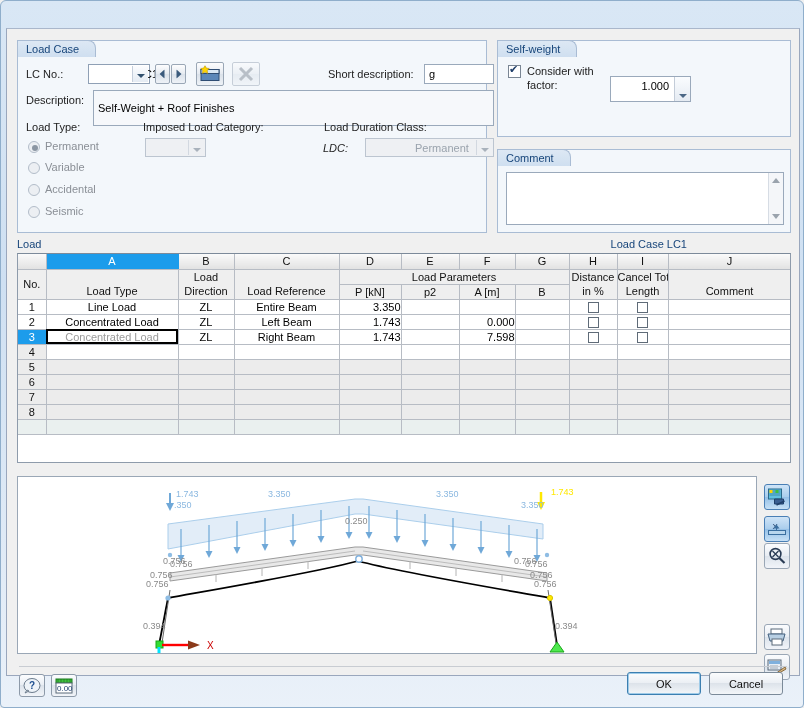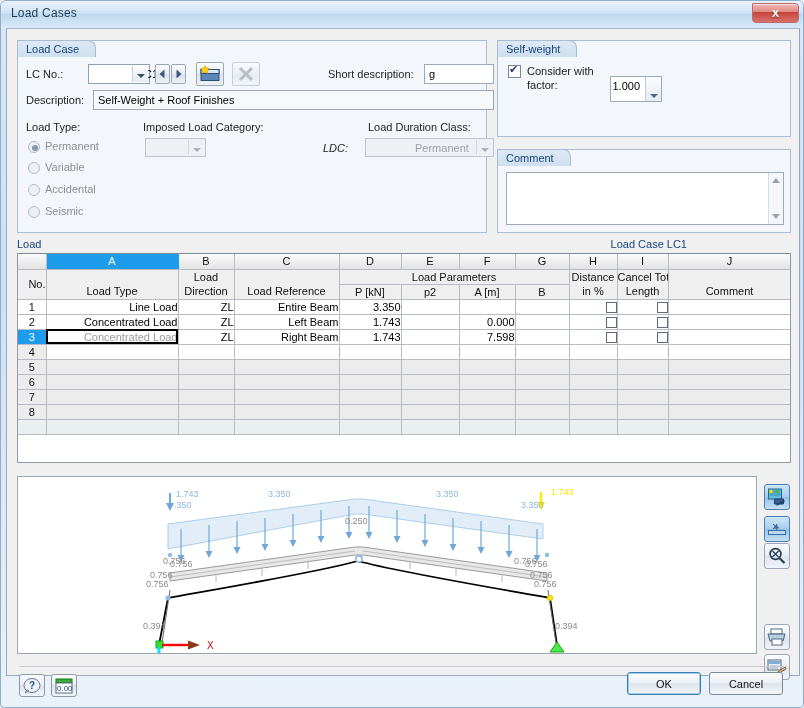--- a/index.html
+++ b/index.html
@@ -179,21 +179,21 @@
     background: #efefef; text-align: center; color: #111;
     border-right: 1px solid #b7bcc4;
   }
   .hdr td.nohb { border-bottom: none; }
   .rowno {
     background: linear-gradient(to bottom,#fafafa,#e3e3e3);
     text-align: center; color: #111;
     border-right: 1px solid #9aa0a8;
   }
   .rowno.sel { background: #1c9ceb; color: #fff; }
-  td.c { text-align: right; }
+  td.c { text-align: center; }
   td.r { text-align: right; padding-right: 5px; }
   td.ghost { color: #9b9b9b; }
   tr.data td { background: #fff; }
   tr.empty td { background: #ececec; }
   tr.empty td.fill { background: #fff; }
   tr.lastrow td { background: #eaf0ef; }
   .cellbox {
     display: inline-block; width: 11px; height: 11px;
     border: 1px solid #5f6b78; background: #fff; vertical-align: middle;
   }
@@ -238,26 +238,20 @@
     background: linear-gradient(to bottom,#fcfdfe,#e9eef4 48%,#dce3eb 50%,#f1f4f8);
     cursor: pointer;
   }
   .ic { position:absolute; left:50%; top:50%; transform:translate(-50%,-50%); }
 </style>
 </head>
 <body>
 
 <div id="window">
 
-  <div id="titlebar">
-    <div id="title-text">Load Cases</div>
-    <div id="close-btn">
-      <div class="glyph">x</div>
-    </div>
-  </div>
 
   <div id="client">
 
     <div class="group" id="g-loadcase" style="left:10px; top:11px; width:470px; height:193px;">
       <div class="gtitle">Load Case</div>
 
       <div class="lbl" style="left:8px; top:27px;">LC No.:</div>
 
       <div class="combo" style="left:70px; top:23px; width:62px; height:20px;">
         <span class="val">LC1</span>
@@ -286,21 +280,21 @@
       <div class="sbtn dis" style="left:214px; top:21px; width:28px; height:24px;">
         <svg class="ic" width="16" height="16">
           <path d="M2,2 L14,14 M14,2 L2,14" stroke="#7e8894" stroke-width="3" fill="none"></path>
         </svg>
       </div>
 
       <div class="lbl" style="left:310px; top:27px;text-align:right;">Short description:</div>
       <input class="tbox" style="left: 406px; top: 23px; width: 70px; height: 20px;" value="g">
 
       <div class="lbl" style="left:8px; top:53px;">Description:</div>
-      <input class="tbox ro" style="left: 75px; top: 49px; width: 401px; height: 20px;" value="Self-Weight + Roof Finishes">
+      <input class="tbox ro" style="left: 75px; top: 49px; width: 401px; height: 36px;" value="Self-Weight + Roof Finishes">
 
       <div class="lbl" style="left:8px; top:80px;">Load Type:</div>
 
       <div class="radio on" style="left:10px; top:99px;">
         <span class="dot"></span>
         <span class="rl">Permanent</span>
       </div>
       <div class="radio" style="left:10px; top:120px;">
         <span class="dot"></span>
         <span class="rl">Variable</span>
@@ -313,36 +307,36 @@
         <span class="dot"></span>
         <span class="rl">Seismic</span>
       </div>
 
       <div class="lbl" style="left:125px; top:80px;">Imposed Load Category:</div>
       <div class="combo dis" style="left:127px; top:97px; width:61px; height:19px;">
         <span class="val"></span>
         <span class="arrow"></span>
       </div>
 
-      <div class="lbl" style="left:306px; top:80px;margin-left:44px;">Load Duration Class:</div>
+      <div class="lbl" style="left:306px; top:80px;">Load Duration Class:</div>
       <div class="lbl" style="left:305px; top:101px;font-style:italic;">LDC:</div>
       <div class="combo dis" style="left:347px; top:97px; width:129px; height:19px;">
         <span class="val">Permanent</span>
         <span class="arrow"></span>
       </div>
     </div>
 
     <div class="group" id="g-selfweight" style="left:490px; top:11px; width:294px; height:97px;">
       <div class="gtitle">Self-weight</div>
 
       <span class="chk on" style="left:10px; top:24px;"></span>
       <div class="lbl" style="left:29px; top:24px;">Consider with</div>
       <div class="lbl" style="left:29px; top:38px;">factor:</div>
 
-      <div class="tbox" style="left:112px; top:35px; width:52px; height:19px; padding:12px;">
+      <div class="tbox" style="left:112px; top:35px; width:81px; height:19px; padding:12px;">
         <span style="position:absolute; right:21px; top:3px;">1.000</span>
         <span class="spin">
           <span class="up"></span>
           <span class="dn"></span>
         </span>
       </div>
     </div>
 
     <div class="group" id="g-comment" style="left:490px; top:120px; width:294px; height:84px;">
       <div class="gtitle">Comment</div>

